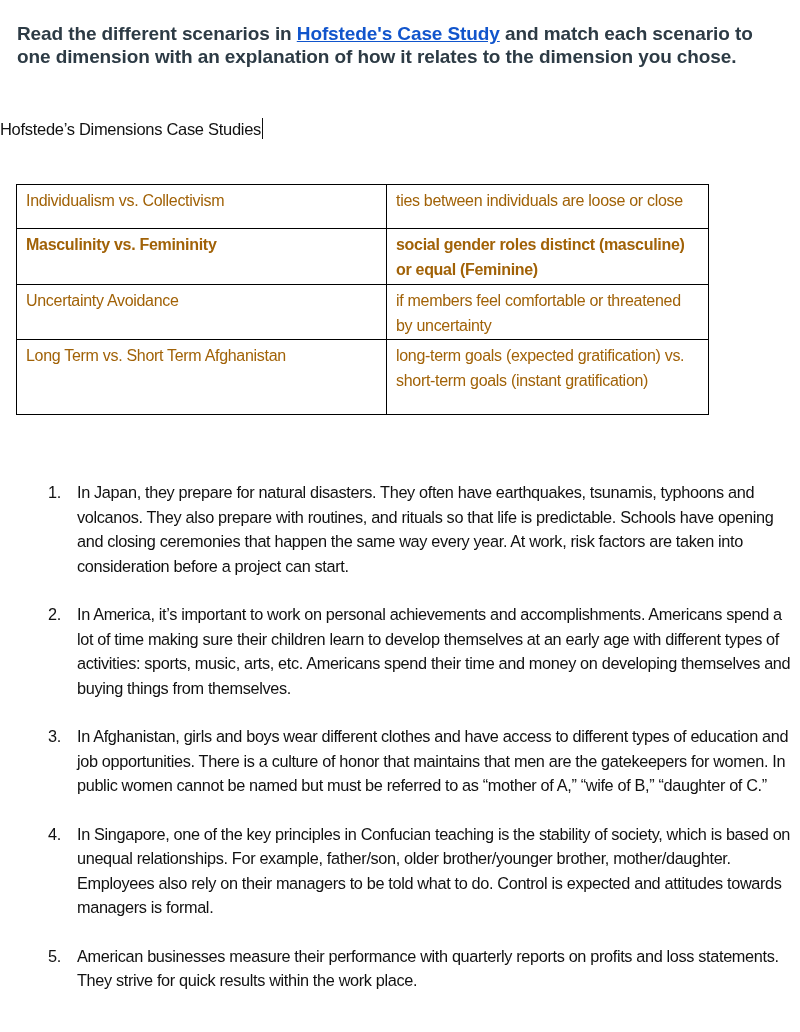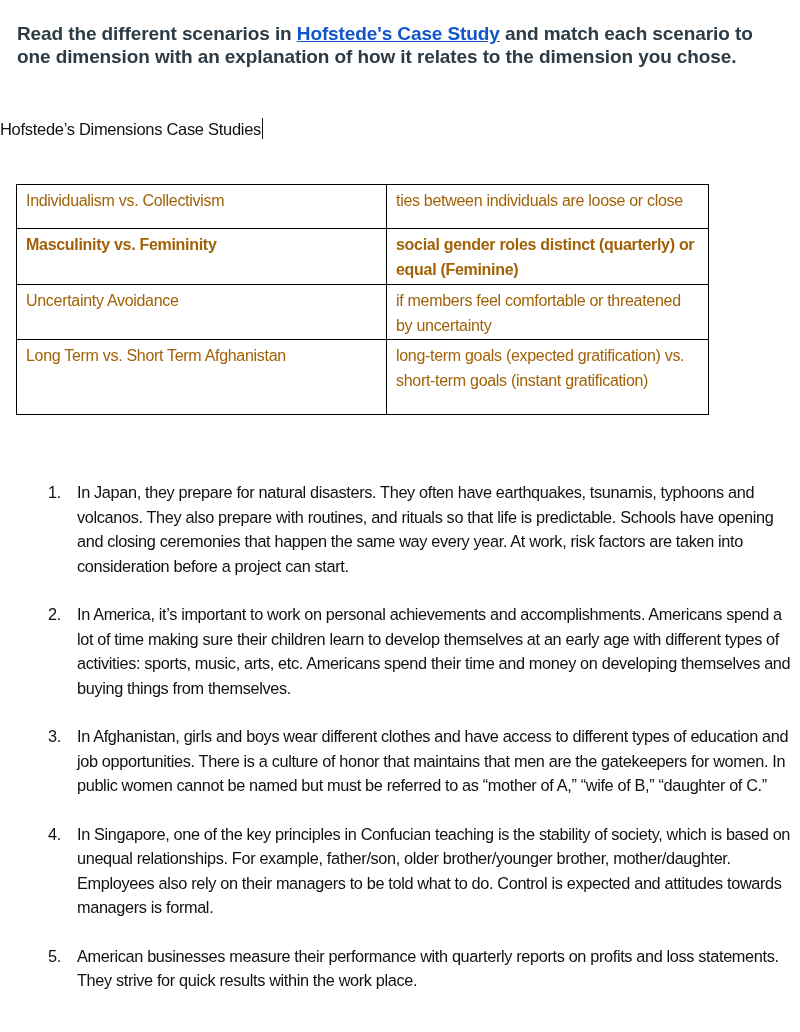--- a/index.html
+++ b/index.html
@@ -57,21 +57,21 @@
 </div>
 
 <table class="dims">
   <tbody>
       <tr class="r1">
     <td class="c1">Individualism vs. Collectivism</td>
     <td>ties between individuals are loose or close</td>
   </tr>
   <tr class="r2">
     <td class="c1">Masculinity vs. Femininity</td>
-    <td>social gender roles distinct (quarterly) or equal (Feminine)</td>
+    <td>social gender roles distinct (masculine) or equal (Feminine)</td>
   </tr>
   <tr class="r3">
     <td class="c1">Uncertainty Avoidance</td>
     <td>if members feel comfortable or threatened by uncertainty</td>
   </tr>
   <tr class="r5">
     <td class="c1">Long Term vs. Short Term Afghanistan</td>
     <td>long-term goals (expected gratification) vs. short-term goals (instant gratification)</td>
   </tr>
 </tbody>

